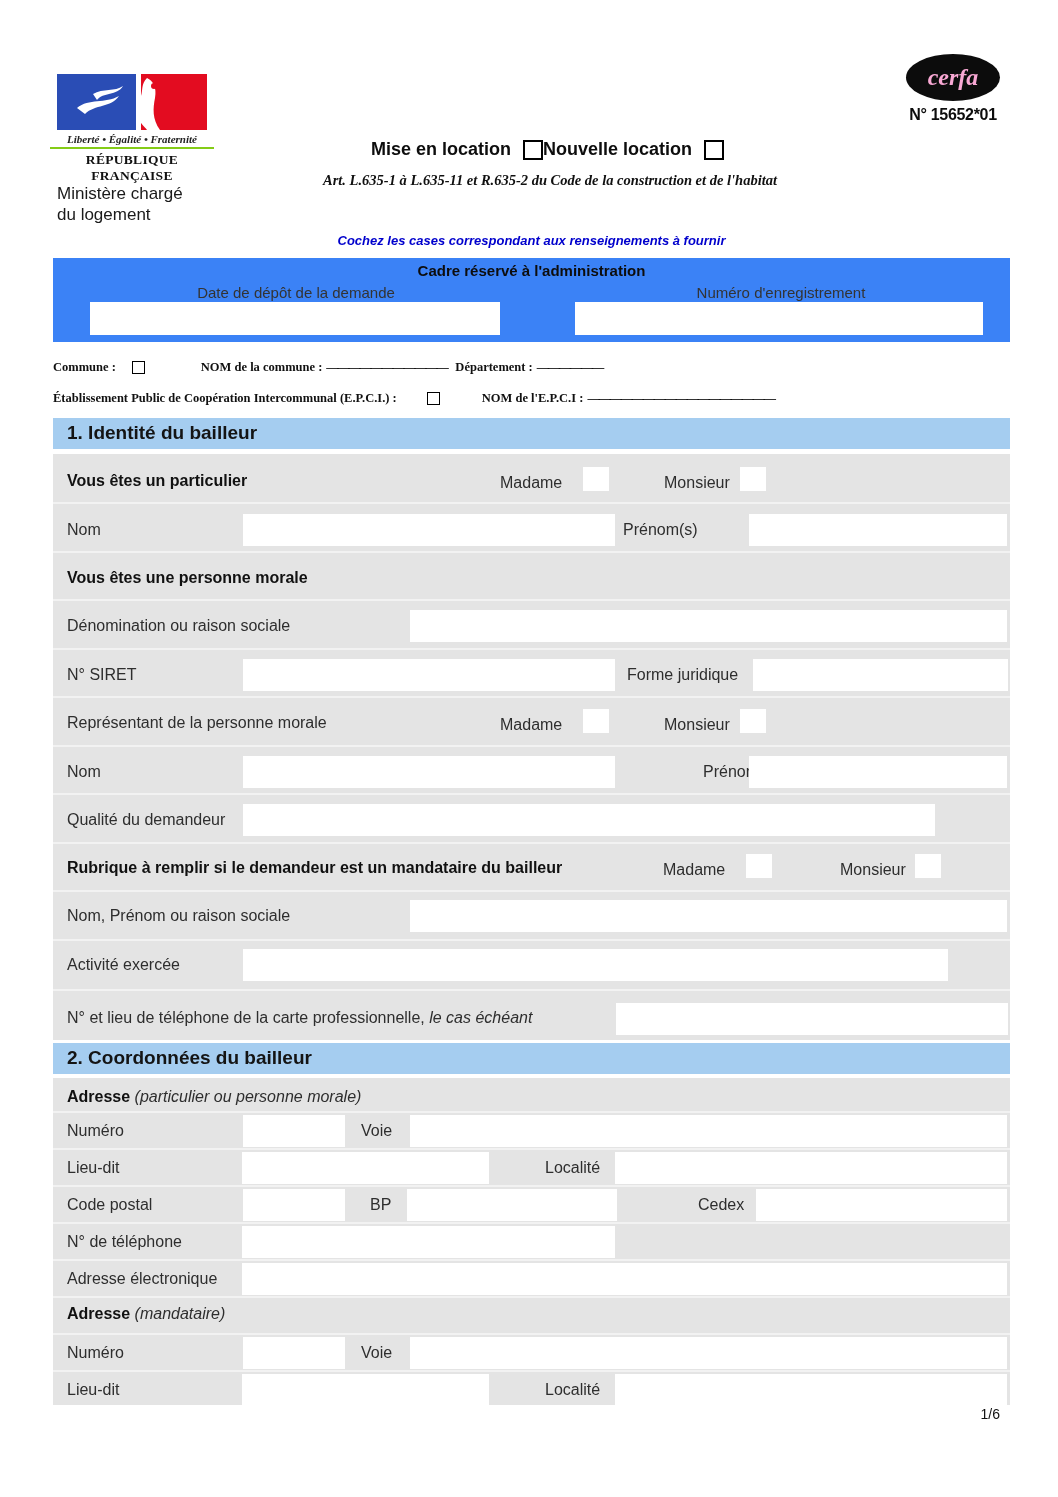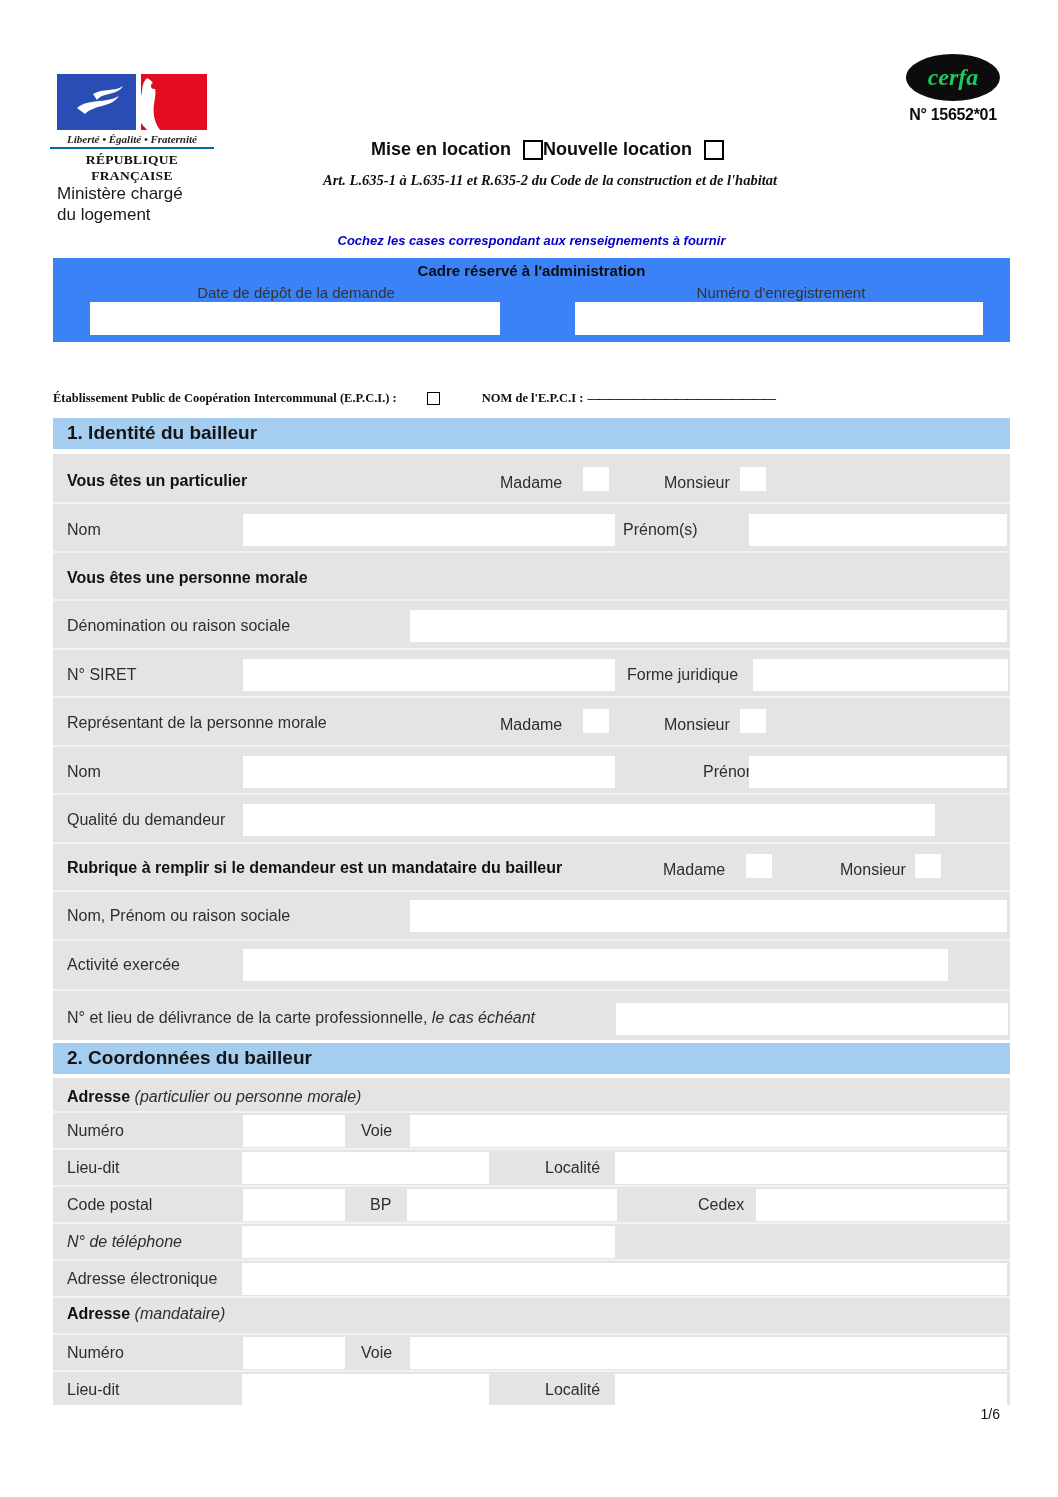--- a/index.html
+++ b/index.html
@@ -5,36 +5,36 @@
   * { margin:0; padding:0; box-sizing:border-box; }
   body { background:#ffffff; font-family:"Liberation Sans", sans-serif; }
   .page { position:relative; width:1058px; height:1497px; background:#ffffff; overflow:hidden; }
 
   
   .flag { position:absolute; left:57px; top:74px; width:150px; height:56px; }
   .motto { position:absolute; left:50px; top:133px; width:164px; text-align:center;
            font-family:"Liberation Serif", serif; font-style:italic; font-weight:bold; font-size:11px; color:#222; }
   .republic { position:absolute; left:50px; top:147px; width:164px; text-align:center;
               font-family:"Liberation Serif", serif; font-weight:bold; font-size:13.5px; color:#111;
-              border-top:2px solid #0369a1; padding-top:3px; letter-spacing:0.3px; }
+              border-top:2px solid #84cc16; padding-top:3px; letter-spacing:0.3px; }
   .ministry { position:absolute; left:57px; top:183px; font-size:17px; line-height:21px; color:#1a1a1a; }
 
   .title { position:absolute; left:270px; top:55px; width:555px; text-align:center;
            font-weight:bold; font-size:26px; line-height:31px; color:#0d0d0d; letter-spacing:-0.5px; }
   .options-row { position:absolute; left:270px; top:139px; width:555px; display:flex;
                  justify-content:center; align-items:center; }
   .option { display:flex; align-items:center; gap:12px; font-weight:bold; font-size:18px; color:#0d0d0d; }
   .box-outline { width:20px; height:20px; border:2.5px solid #000; background:#fff; }
   .legal { position:absolute; left:250px; top:172px; width:600px; text-align:center;
            font-family:"Liberation Serif", serif; font-style:italic; font-weight:bold; font-size:14.5px; color:#111; }
 
   .cerfa-wrap { position:absolute; left:900px; top:54px; width:106px; text-align:center; }
   .cerfa-ellipse { width:94px; height:47px; margin:0 auto; background:#0c0c0c; border-radius:50%;
                    display:flex; align-items:center; justify-content:center; }
-  .cerfa-ellipse span { color:#22c55e; font-family:"Liberation Serif", serif; font-style:italic;
+  .cerfa-ellipse span { color:#f9a8d4; font-family:"Liberation Serif", serif; font-style:italic;
                         font-weight:bold; font-size:24px; }
   .cerfa-number { margin-top:5px; font-weight:bold; font-size:16px; letter-spacing:-0.3px; color:#0d0d0d; }
 
   .instruction { position:absolute; left:53px; top:233px; width:957px; text-align:center;
                  color:#0000cc; font-weight:bold; font-style:italic; font-size:13px; }
 
   
   .admin-box { position:absolute; left:53px; top:258px; width:957px; height:84px; background:#3b82f6; }
   .admin-title { text-align:center; font-weight:bold; font-size:15px; color:#0d0d0d; padding-top:4px; }
   .admin-lbl { position:absolute; top:26px; font-size:15px; color:#333; text-align:center; }
@@ -102,20 +102,28 @@
   <div class="instruction">Cochez les cases correspondant aux renseignements à fournir</div>
 
   <div class="admin-box">
     <div class="admin-title">Cadre réservé à l'administration</div>
     <div class="admin-lbl" style="left:98px; width:290px;">Date de dépôt de la demande</div>
     <div class="admin-lbl" style="left:583px; width:290px;">Numéro d'enregistrement</div>
     <div class="inp" style="left:37px; top:44px; width:410px; height:33px;"></div>
     <div class="inp" style="left:522px; top:44px; width:408px; height:33px;"></div>
   </div>
 
+  <div class="serif-row" style="top:360px;">
+    <span>Commune :</span>
+    <span class="box-small" style="margin-left:16px;"></span>
+    <span style="margin-left:56px;">NOM de la commune :</span>
+    <span class="dash" style="margin-left:4px;">———————————</span>
+    <span style="margin-left:8px;">Département :</span>
+    <span class="dash" style="margin-left:4px;">——————</span>
+  </div>
 
   <div class="serif-row" style="top:391px;align-items:center;">
     <span>Établissement Public de Coopération Intercommunal (E.P.C.I.) :</span>
     <span class="box-small" style="margin-left:30px;"></span>
     <span style="margin-left:42px;">NOM de l'E.P.C.I :</span>
     <span class="dash" style="margin-left:4px;">—————————————————</span>
   </div>
 
   <div class="section-bar" style="top:418px;">1. Identité du bailleur</div>
 
@@ -172,21 +180,21 @@
     <div class="cbx" style="left:693px; top:400px;"></div>
     <div class="lbl" style="left:787px; top:407px;">Monsieur</div>
     <div class="cbx" style="left:862px; top:400px;"></div>
 
     <div class="lbl" style="left:14px; top:453px;">Nom, Prénom ou raison sociale</div>
     <div class="inp" style="left:357px; top:446px; width:597px;"></div>
 
     <div class="lbl" style="left:14px; top:502px;">Activité exercée</div>
     <div class="inp" style="left:190px; top:495px; width:705px;"></div>
 
-    <div class="lbl" style="left:14px; top:555px;"><span>N° et lieu de délivrance de la carte professionnelle,</span><i> le cas échéant</i></div>
+    <div class="lbl" style="left:14px; top:555px;"><span>N° et lieu de téléphone de la carte professionnelle,</span><i> le cas échéant</i></div>
     <div class="inp" style="left:563px; top:549px; width:392px;"></div>
   </div>
 
   <div class="section-bar" style="top:1043px;">2. Coordonnées du bailleur</div>
 
   <div class="band" style="top:1078px; height:327px;">
     <div class="sep" style="top:33px;"></div>
     <div class="sep" style="top:70px;"></div>
     <div class="sep" style="top:107px;"></div>
     <div class="sep" style="top:144px;"></div>
@@ -207,21 +215,21 @@
     <div class="lbl" style="left:492px; top:81px;">Localité</div>
     <div class="inp" style="left:562px; top:74px; width:392px;"></div>
 
     <div class="lbl" style="left:14px; top:118px;">Code postal</div>
     <div class="inp" style="left:190px; top:111px; width:102px;"></div>
     <div class="lbl" style="left:317px; top:118px;">BP</div>
     <div class="inp" style="left:354px; top:111px; width:210px;"></div>
     <div class="lbl" style="left:645px; top:118px;">Cedex</div>
     <div class="inp" style="left:703px; top:111px; width:251px;"></div>
 
-    <div class="lbl" style="left:14px; top:155px;font-style:italic;">N° de téléphone</div>
+    <div class="lbl" style="left:14px; top:155px;">N° de téléphone</div>
     <div class="inp" style="left:189px; top:148px; width:373px;"></div>
 
     <div class="lbl" style="left:14px; top:192px;">Adresse électronique</div>
     <div class="inp" style="left:189px; top:185px; width:765px;"></div>
 
     <div class="lbl" style="left:14px; top:227px;"><b>Adresse</b><i> (mandataire)</i></div>
 
     <div class="lbl" style="left:14px; top:266px;">Numéro</div>
     <div class="inp" style="left:190px; top:259px; width:102px;"></div>
     <div class="lbl" style="left:308px; top:266px;">Voie</div>

